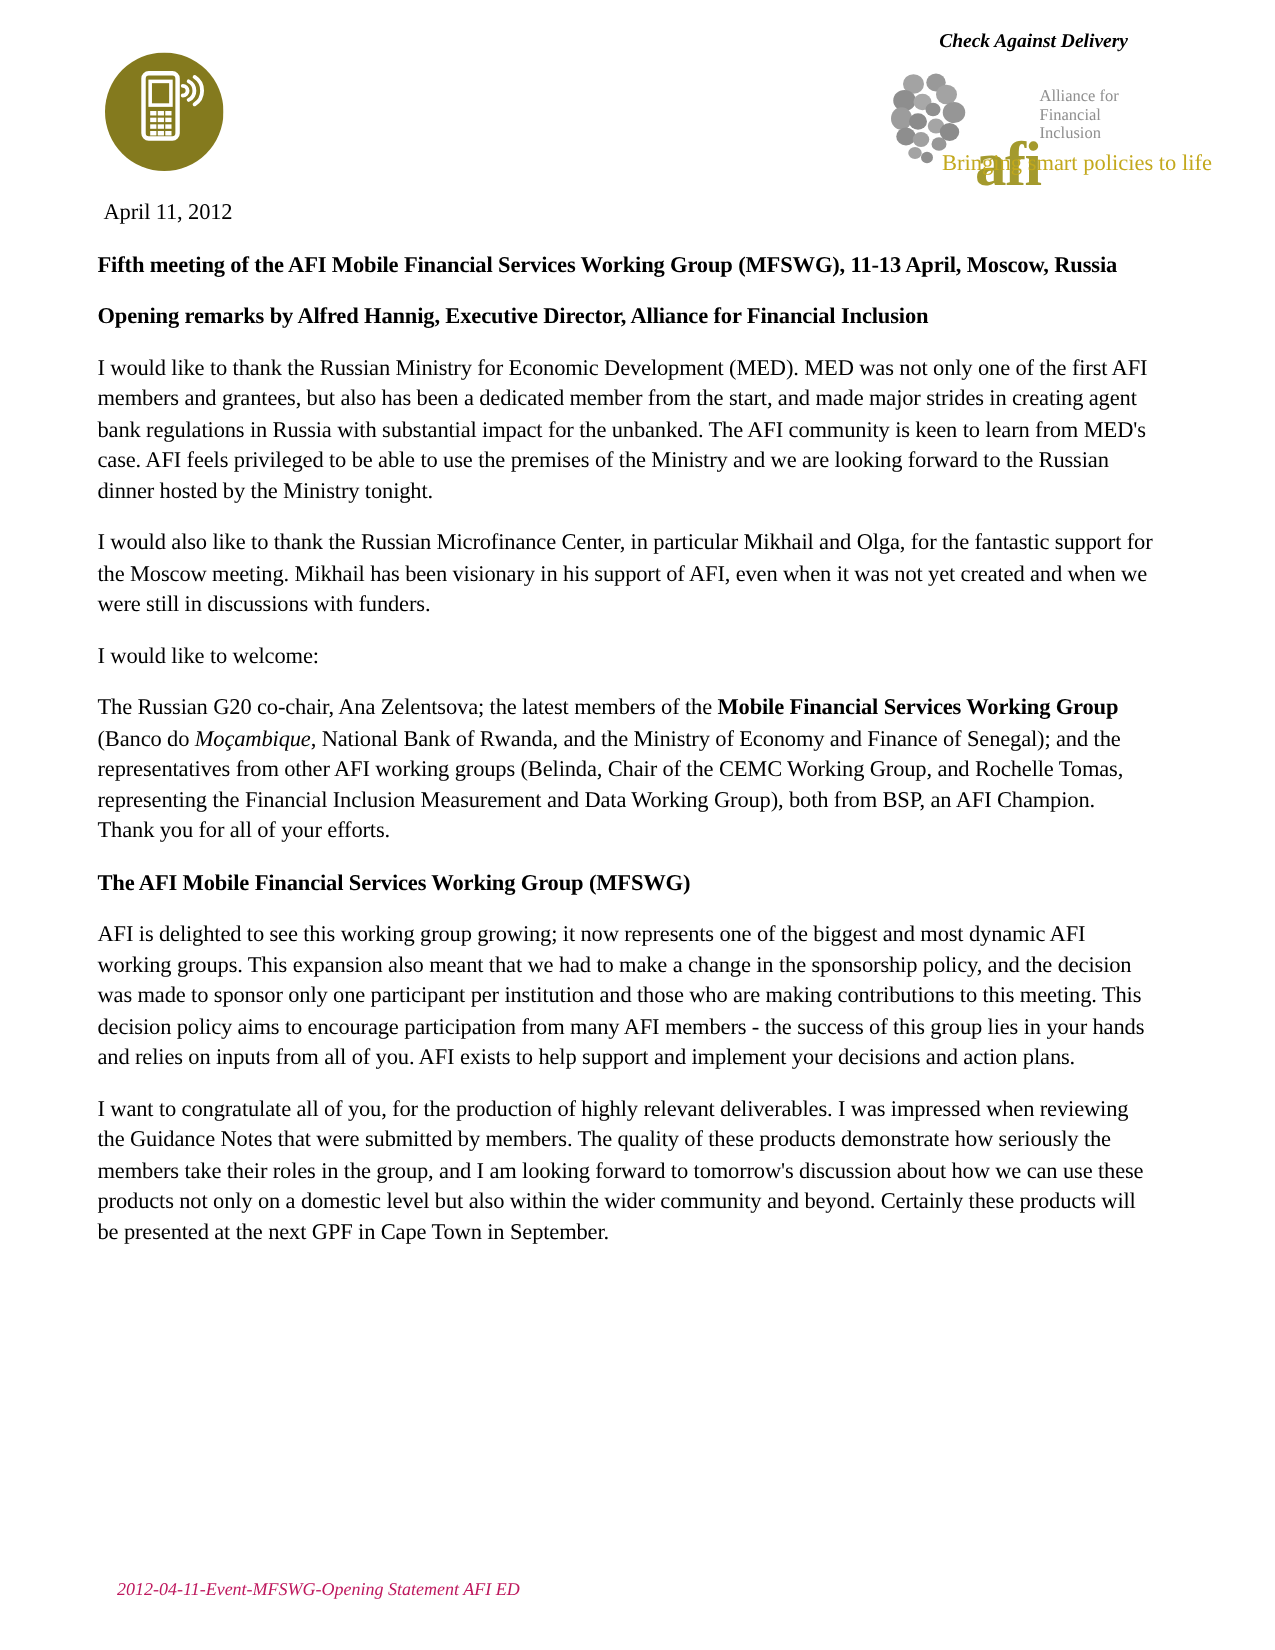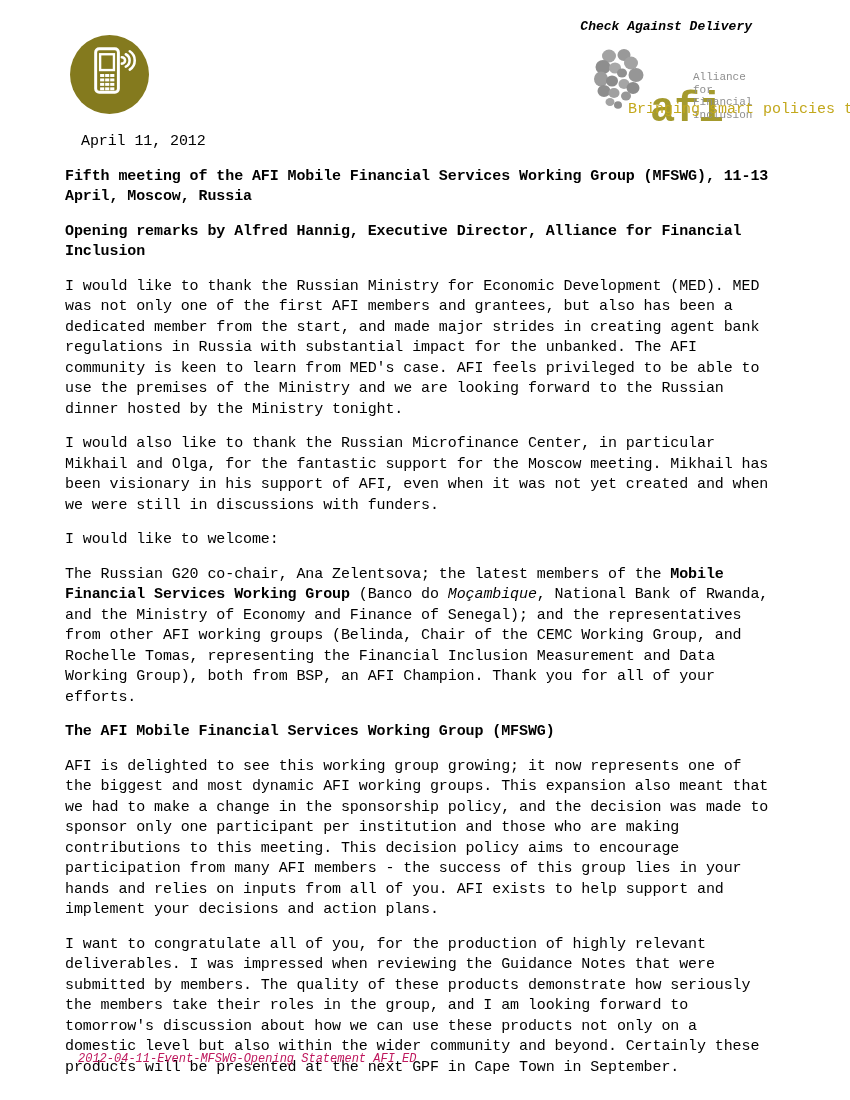--- a/index.html
+++ b/index.html
@@ -5,21 +5,21 @@
   html, body {
     margin: 0;
     padding: 0;
     background: #ffffff;
   }
   .page {
     position: relative;
     width: 850px;
     height: 1100px;
     background: #ffffff;
-    font-family: Liberation Mono, monospace;
+    font-family: Liberation Serif, serif;
     color: #000000;
     overflow: hidden;
   }
   .header-note {
     position: absolute;
     top: 19px;
     right: 98px;
     font-size: 13px;
     font-weight: bold;
     font-style: italic;
@@ -51,21 +51,21 @@
     font-size: 42px;
     font-weight: bold;
     letter-spacing: -1px;
     color: #a49a2d;
     line-height: 30px;
     margin-top: 29px;
   }
   .logo-name {
     position: absolute;
     left: 99px;
-    top: 25px;
+    top: 12px;
     font-size: 11px;
     line-height: 12.5px;
     color: #8f8f8f;
   }
   .logo-tagline {
     position: absolute;
     left: 34px;
     top: 55px;
     font-size: 15px;
     color: #c3a81c;
@@ -75,21 +75,21 @@
     position: absolute;
     left: 65px;
     top: 132px;
     width: 722px;
     font-size: 15px;
     line-height: 20.5px;
     letter-spacing: -0.1px;
   }
   .block { margin: 0 16px 14px 0; }
   .block.heading { font-weight: bold; }
-  .doc-date { margin: 0 0 14px 16px; }
+  .doc-date { margin: 0 0 14px 4px; }
   .footer {
     position: absolute;
     left: 78px;
     top: 1052px;
     font-size: 12px;
     font-style: italic;
     color: #be185d;
   }
 </style>
 </head>

